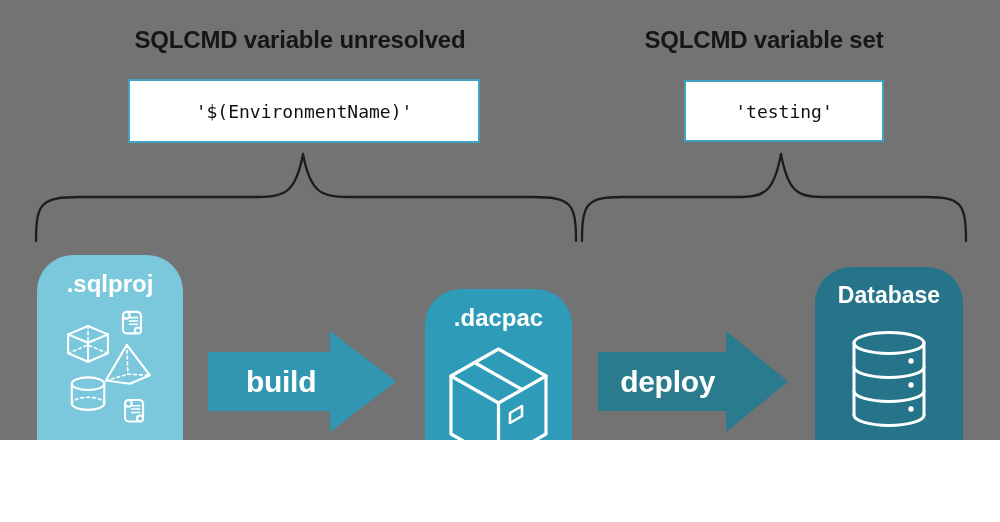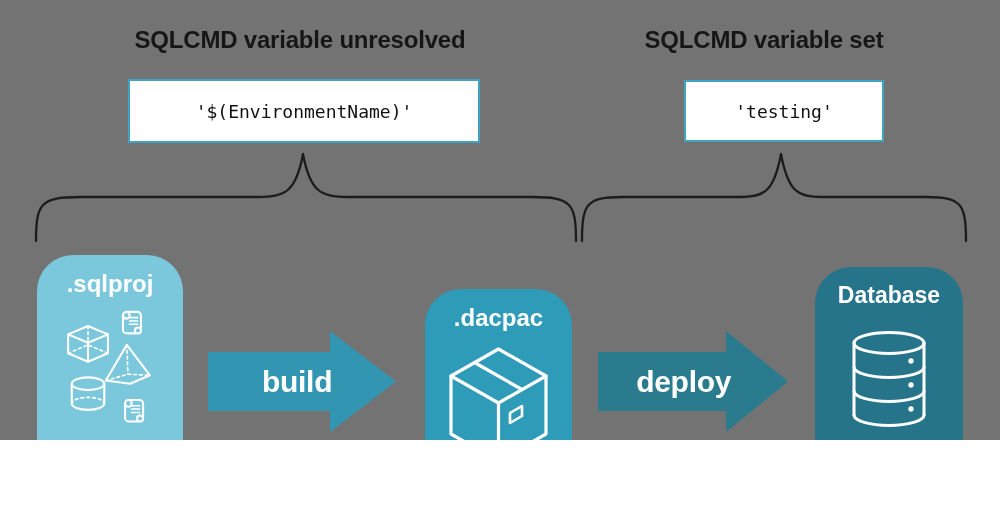--- a/index.html
+++ b/index.html
@@ -19,21 +19,21 @@
     border-radius:36px;
   }
   .card-label{
     position:absolute;left:0;right:0;text-align:center;color:#ffffff;font-weight:bold;font-size:24px;
   }
   .arrow{
     display:block;
   }
   .arrow-label{
     position:absolute;top:0;height:100%;display:flex;align-items:center;justify-content:center;
-    color:#ffffff;font-weight:bold;font-size:30px;letter-spacing:-0.3px;margin-left:16px;
+    color:#ffffff;font-weight:bold;font-size:30px;letter-spacing:-0.3px;
   }
   svg.icon{position:absolute;}
   .wire{stroke:#ffffff;fill:none;stroke-width:2;stroke-linecap:round;stroke-linejoin:round;}
   .wire-thick{stroke:#ffffff;fill:none;stroke-width:3.2;stroke-linecap:round;stroke-linejoin:round;}
   .wire-db{stroke:#ffffff;fill:none;stroke-width:3;stroke-linecap:round;stroke-linejoin:round;}
   .dash{stroke-dasharray:2.5 3;stroke-width:1.6;}
   .scroll-line{stroke-width:1.5;}
   .brace{stroke:#1c1c1c;stroke-width:2.3;fill:none;stroke-linecap:round;stroke-linejoin:round;}
 </style>
 </head>

